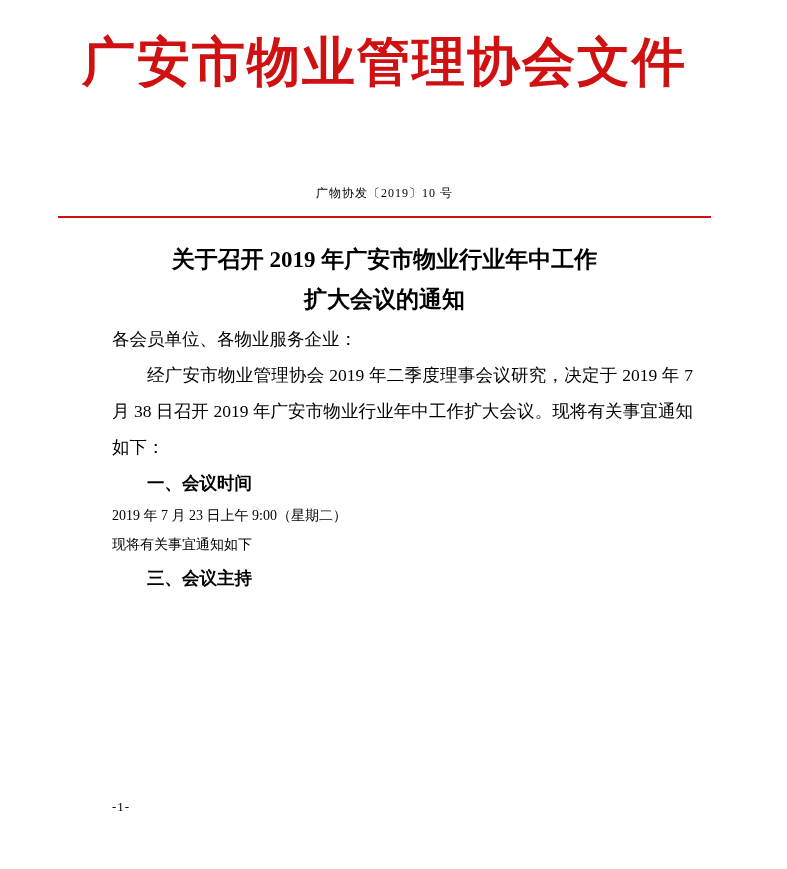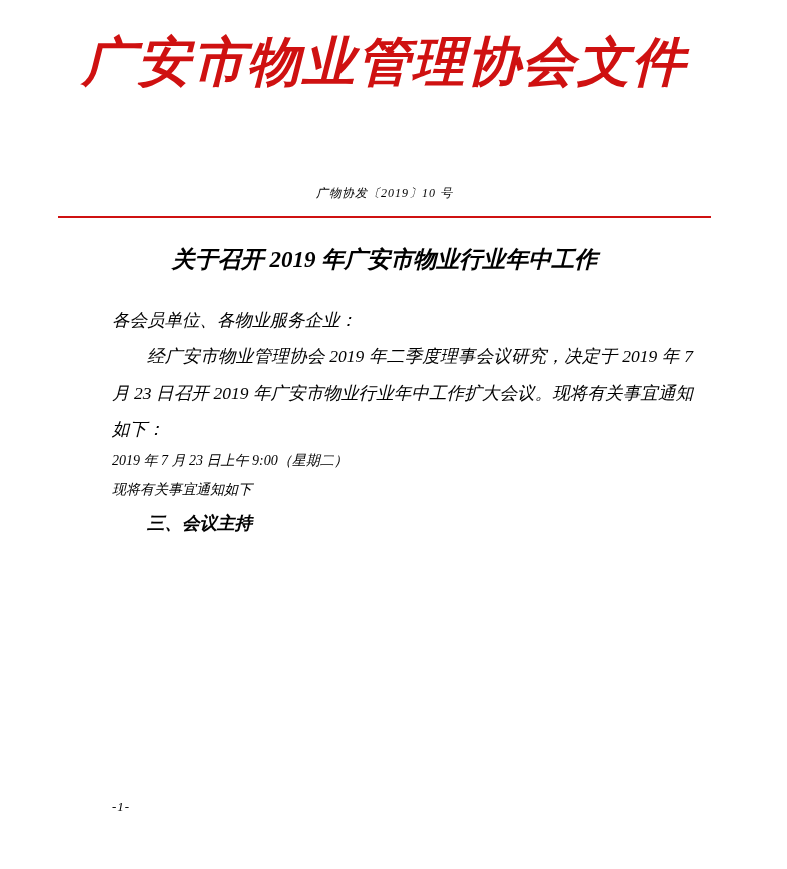--- a/index.html
+++ b/index.html
@@ -13,21 +13,20 @@
     font-family: "Liberation Serif", "DejaVu Serif", serif;
     color: #000000;
     position: relative;
     overflow: hidden;
   }
   .page {
     position: relative;
     width: 769px;
     height: 869px;
     box-sizing: border-box;
-    font-style: italic;
   }
   
   .masthead {
     text-align: center;
     color: #cf1111;
     font-family: "Liberation Serif", "DejaVu Serif", serif;
     font-weight: bold;
     font-size: 53px;
     letter-spacing: 2px;
     line-height: 1;
@@ -54,21 +53,20 @@
     font-size: 23px;
     line-height: 1.75;
     margin-top: 22px;
     padding: 0 80px;
   }
   .title .line2 {
     display: block;
   }
   
   .body-text {
-    margin-top: 22px;
     padding: 0 76px 0 112px;
     font-size: 17.5px;
     line-height: 2.07;
   }
   .para {
     margin: 0;
     text-align: justify;
   }
   .para.indent {
     text-indent: 2em;
@@ -98,25 +96,27 @@
 <div class="page">
 
   <div class="masthead">广安市物业管理协会文件</div>
 
   <div class="doc-number">广物协发〔2019〕10 号</div>
 
   <div class="red-rule"></div>
 
   <div class="title">
     <span>关于召开 2019 年广安市物业行业年中工作</span>
+    <span class="line2">扩大会议的通知</span>
   </div>
 
   <div class="body-text">
     <p class="para">各会员单位、各物业服务企业：</p>
-    <p class="para indent">经广安市物业管理协会 2019 年二季度理事会议研究，决定于 2019 年 7 月 23 日召开 2019 年广安市物业行业年中工作扩大会议。现将有关事宜通知如下：</p>
+    <p class="para indent">经广安市物业管理协会 2019 年二季度理事会议研究，决定于 2019 年 7 月 38 日召开 2019 年广安市物业行业年中工作扩大会议。现将有关事宜通知如下：</p>
+    <p class="heading-item">一、会议时间</p>
     <p class="sub-line">2019 年 7 月 23 日上午 9:00（星期二）</p>
     <p class="sub-line">现将有关事宜通知如下</p>
     <p class="heading-item">三、会议主持</p>
   </div>
 
   <div class="page-number">-1-</div>
 
 </div>
 
 </body></html>

